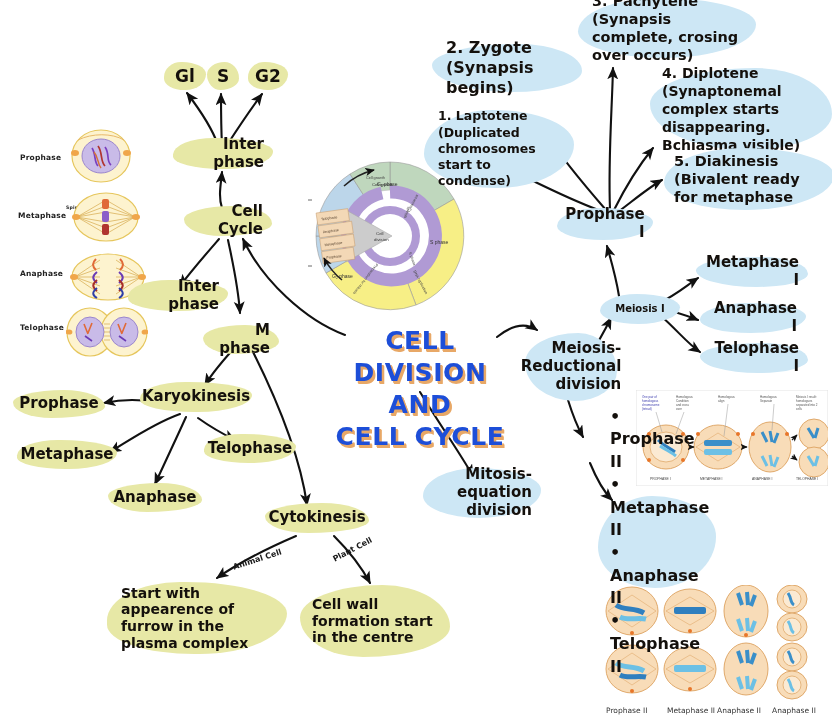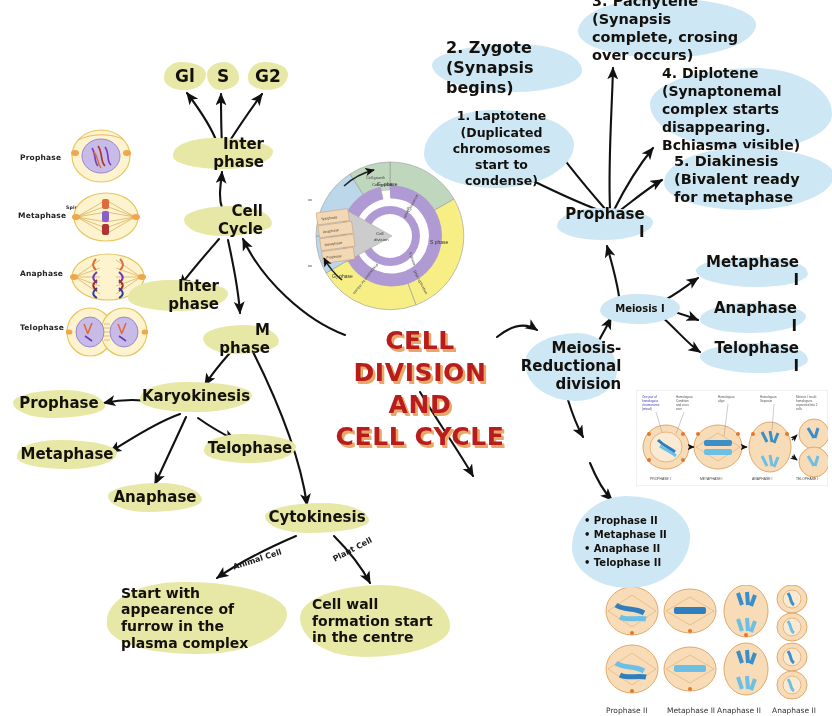--- a/index.html
+++ b/index.html
@@ -31,21 +31,21 @@
   .blob-b2{background:#cde7f5;border-radius:58% 42% 46% 54% / 44% 56% 44% 56%;}
   .left{justify-content:flex-start;text-align:left;}
 
   .title{
     position:absolute;
     font-family:"DejaVu Sans", sans-serif;
     font-weight:800;
     font-size:25px;
     letter-spacing:0.6px;
     line-height:1.28;
-    color:#b91c1c;
+    color:#1d4ed8;
     text-align:center;
     text-shadow:2px 2px 0 #e8a867, 2.5px 2.5px 0 #e8a867;
   }
 
   .edge-label{
     position:absolute;
     font-size:8px;
     font-weight:700;
     color:#1a1a1a;
     white-space:nowrap;
@@ -411,32 +411,33 @@
   <div class="node blob-y" style="left:204px;top:434px;width:92px;height:29px;font-size:15px;">Telophase</div>
 
   <div class="node blob-y2" style="left:265px;top:503px;width:104px;height:30px;font-size:15px;">Cytokinesis</div>
 
   <div class="node blob-y left" style="left:107px;top:582px;width:180px;height:72px;font-size:14px;padding-left:14px;">Start with appearence of furrow in the plasma complex</div>
   <div class="node blob-y2 left" style="left:300px;top:585px;width:150px;height:72px;font-size:14px;padding-left:12px;">Cell wall formation start in the centre</div>
 
   <div class="edge-label" style="left:232px;top:555px;transform:rotate(-18deg);">Animal Cell</div>
   <div class="edge-label" style="left:331px;top:545px;transform:rotate(-28deg);">Plant Cell</div>
 
+  <div class="node blob-b" style="left:423px;top:468px;width:118px;height:50px;font-size:15px;">Mitosis- equation division</div>
   <div class="node blob-b2" style="left:525px;top:333px;width:92px;height:68px;font-size:15px;">Meiosis- Reductional division</div>
   <div class="node blob-b" style="left:600px;top:294px;width:80px;height:30px;font-size:10px;">Meiosis I</div>
   <div class="node blob-b" style="left:557px;top:208px;width:96px;height:32px;font-size:15px;">Prophase I</div>
 
   <div class="node blob-b2" style="left:696px;top:257px;width:112px;height:30px;font-size:15px;">Metaphase I</div>
   <div class="node blob-b" style="left:700px;top:303px;width:106px;height:30px;font-size:15px;">Anaphase I</div>
   <div class="node blob-b2" style="left:700px;top:343px;width:108px;height:30px;font-size:15px;">Telophase I</div>
 
-  <div class="node blob-b left" style="left:572px;top:496px;width:118px;height:92px;font-size:10px;padding-left:12px;white-space:pre-line;line-height:1.42;">• Prophase II
+  <div class="node blob-b left" style="left:598px;top:496px;width:118px;height:92px;font-size:16px;padding-left:12px;white-space:pre-line;line-height:1.42;">• Prophase II
 • Metaphase II
 • Anaphase II
 • Telophase II</div>
 
-  <div class="node blob-b left" style="left:424px;top:110px;width:150px;height:78px;font-size:12.5px;padding-left:14px;line-height:1.3;text-align:center;">1. Laptotene (Duplicated chromosomes start to condense)</div>
+  <div class="node blob-b left" style="left:424px;top:110px;width:150px;height:78px;font-size:12.5px;padding-left:14px;line-height:1.3;">1. Laptotene (Duplicated chromosomes start to condense)</div>
   <div class="node blob-b2 left" style="left:432px;top:44px;width:150px;height:48px;font-size:16px;padding-left:14px;line-height:1.25;">2. Zygote (Synapsis begins)</div>
   <div class="node blob-b left" style="left:578px;top:-2px;width:178px;height:60px;font-size:14.5px;padding-left:14px;line-height:1.25;">3. Pachytene (Synapsis complete, crosing over occurs)</div>
   <div class="node blob-b2 left" style="left:650px;top:58px;width:182px;height:82px;font-size:14px;padding-left:12px;line-height:1.3;margin-top:10px;">4. Diplotene (Synaptonemal  complex starts disappearing. Bchiasma visible)</div>
   <div class="node blob-b left" style="left:664px;top:148px;width:170px;height:62px;font-size:14.5px;padding-left:10px;line-height:1.25;">5. Diakinesis (Bivalent ready for  metaphase</div>
 
 </div>
 
 </body></html>

